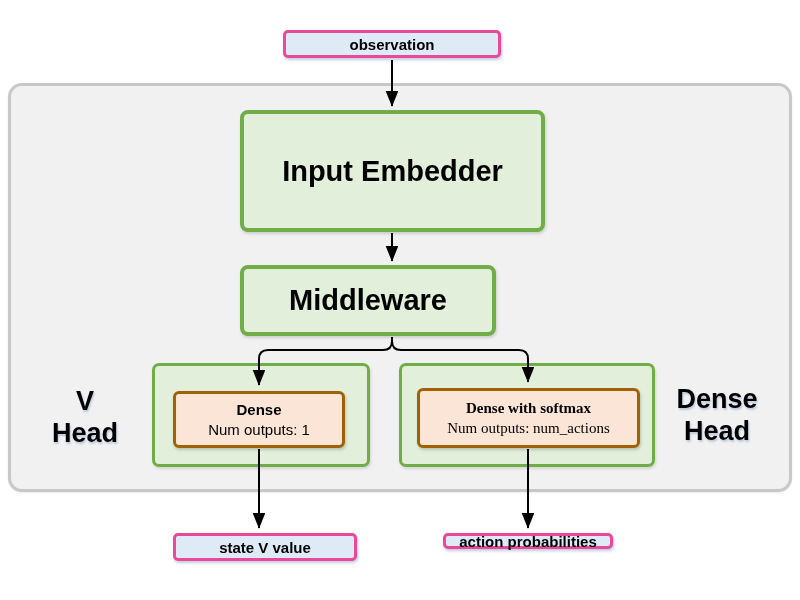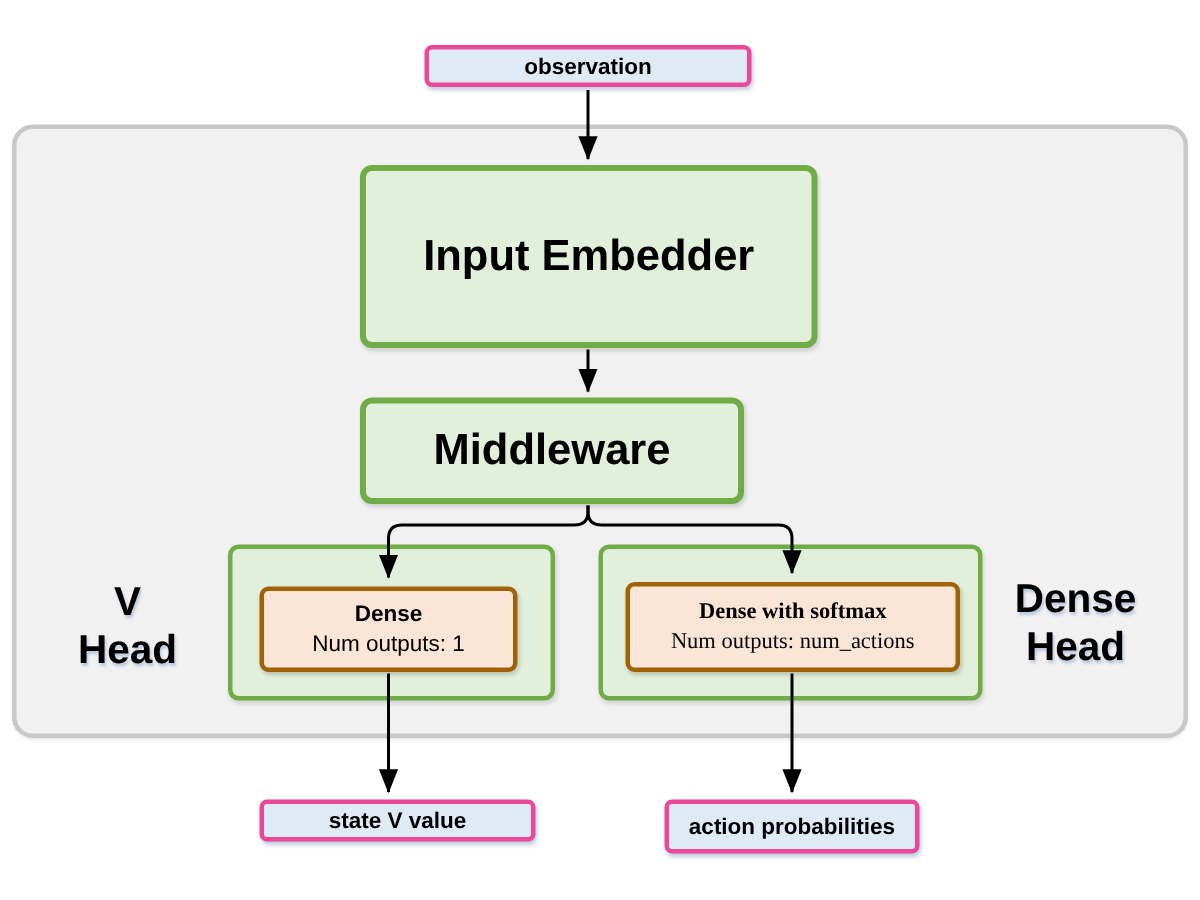--- a/index.html
+++ b/index.html
@@ -123,21 +123,21 @@
     <div>Head</div>
   </div>
   <div class="head-label" style="left:658px; top:383px; width:118px;">
     <div>Dense</div>
     <div>Head</div>
   </div>
 
   <div class="io-box" style="left:173px; top:533px; width:184px; height:28px;">
     <span>state V value</span>
   </div>
-  <div class="io-box" style="left:443px; top:533px; width:170px; height:36px;">
+  <div class="io-box" style="left:443px; top:533px; width:170px; height:16px;">
     <span>action probabilities</span>
   </div>
 
   <svg class="arrows" width="800" height="600">
     <defs>
       <marker id="ah" markerWidth="9" markerHeight="8" refX="7.6" refY="3.2" orient="auto" markerUnits="strokeWidth">
         <path d="M0,0 L8,3.2 L0,6.4 Z" fill="#000"></path>
       </marker>
     </defs>
     <path d="M392,60 L392,106" stroke="#000" stroke-width="2" fill="none" marker-end="url(#ah)"></path>

